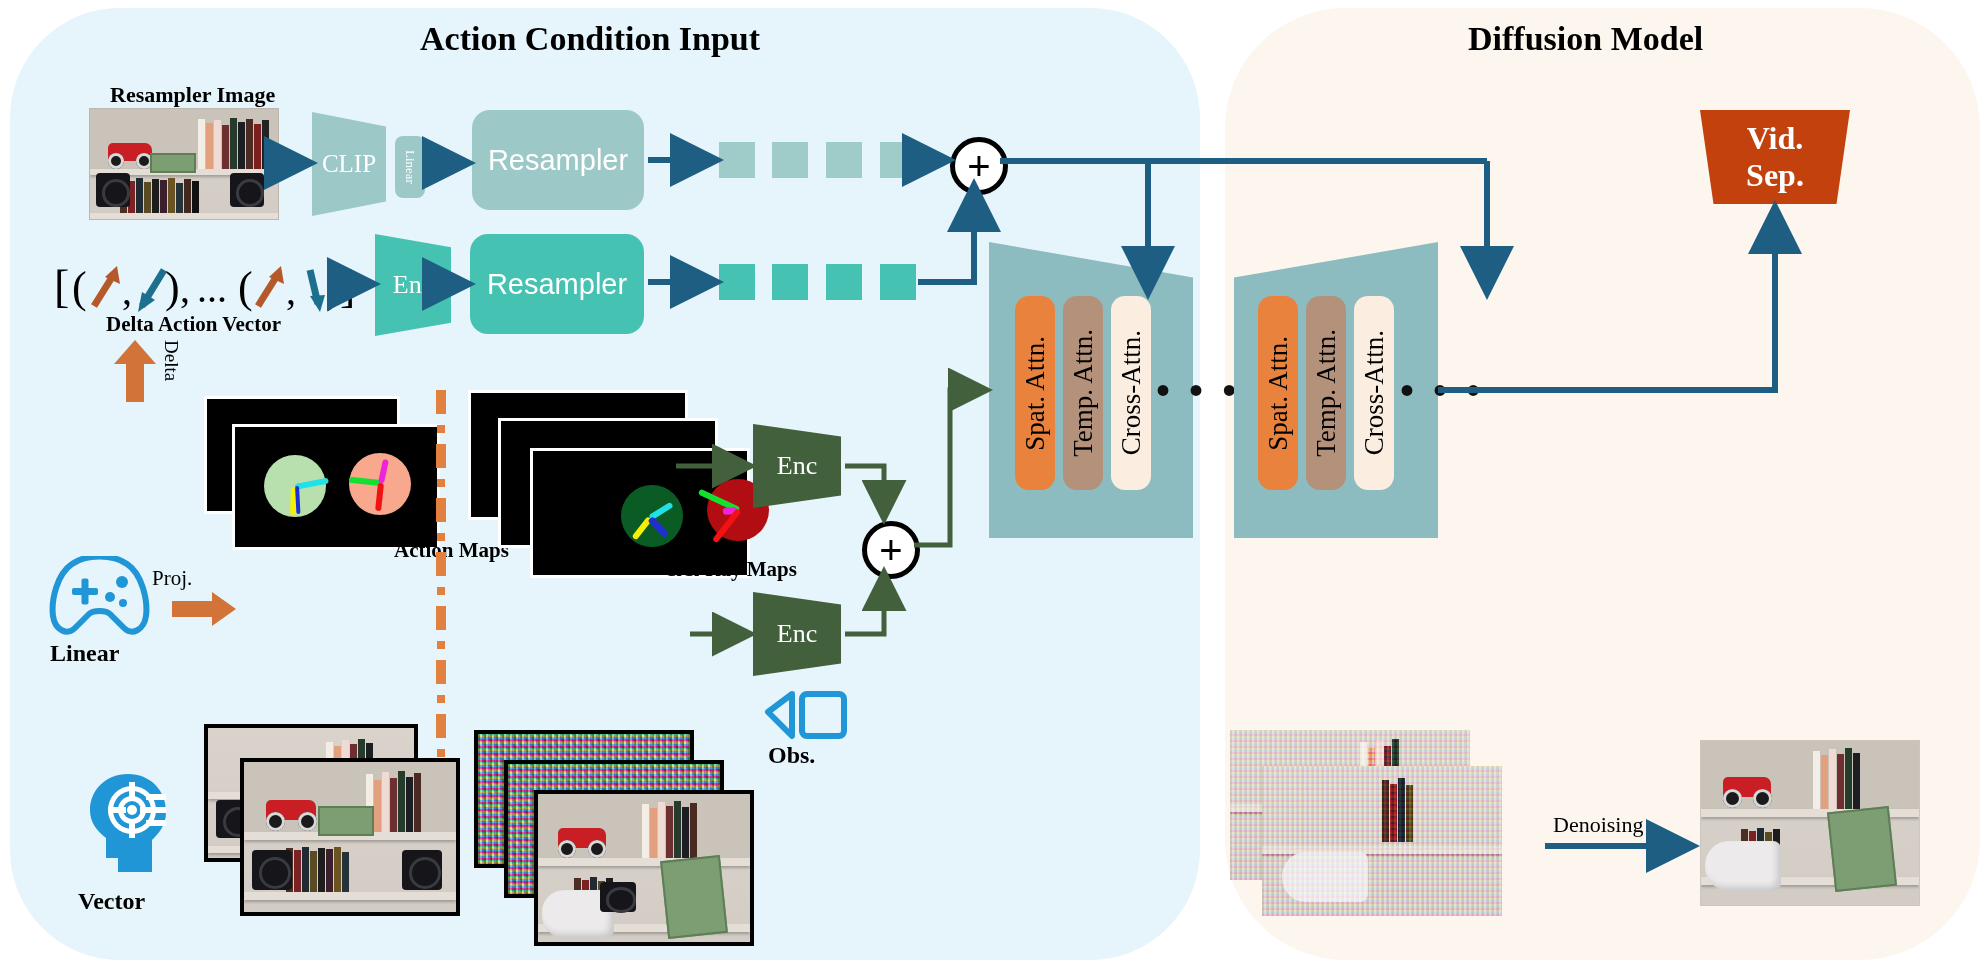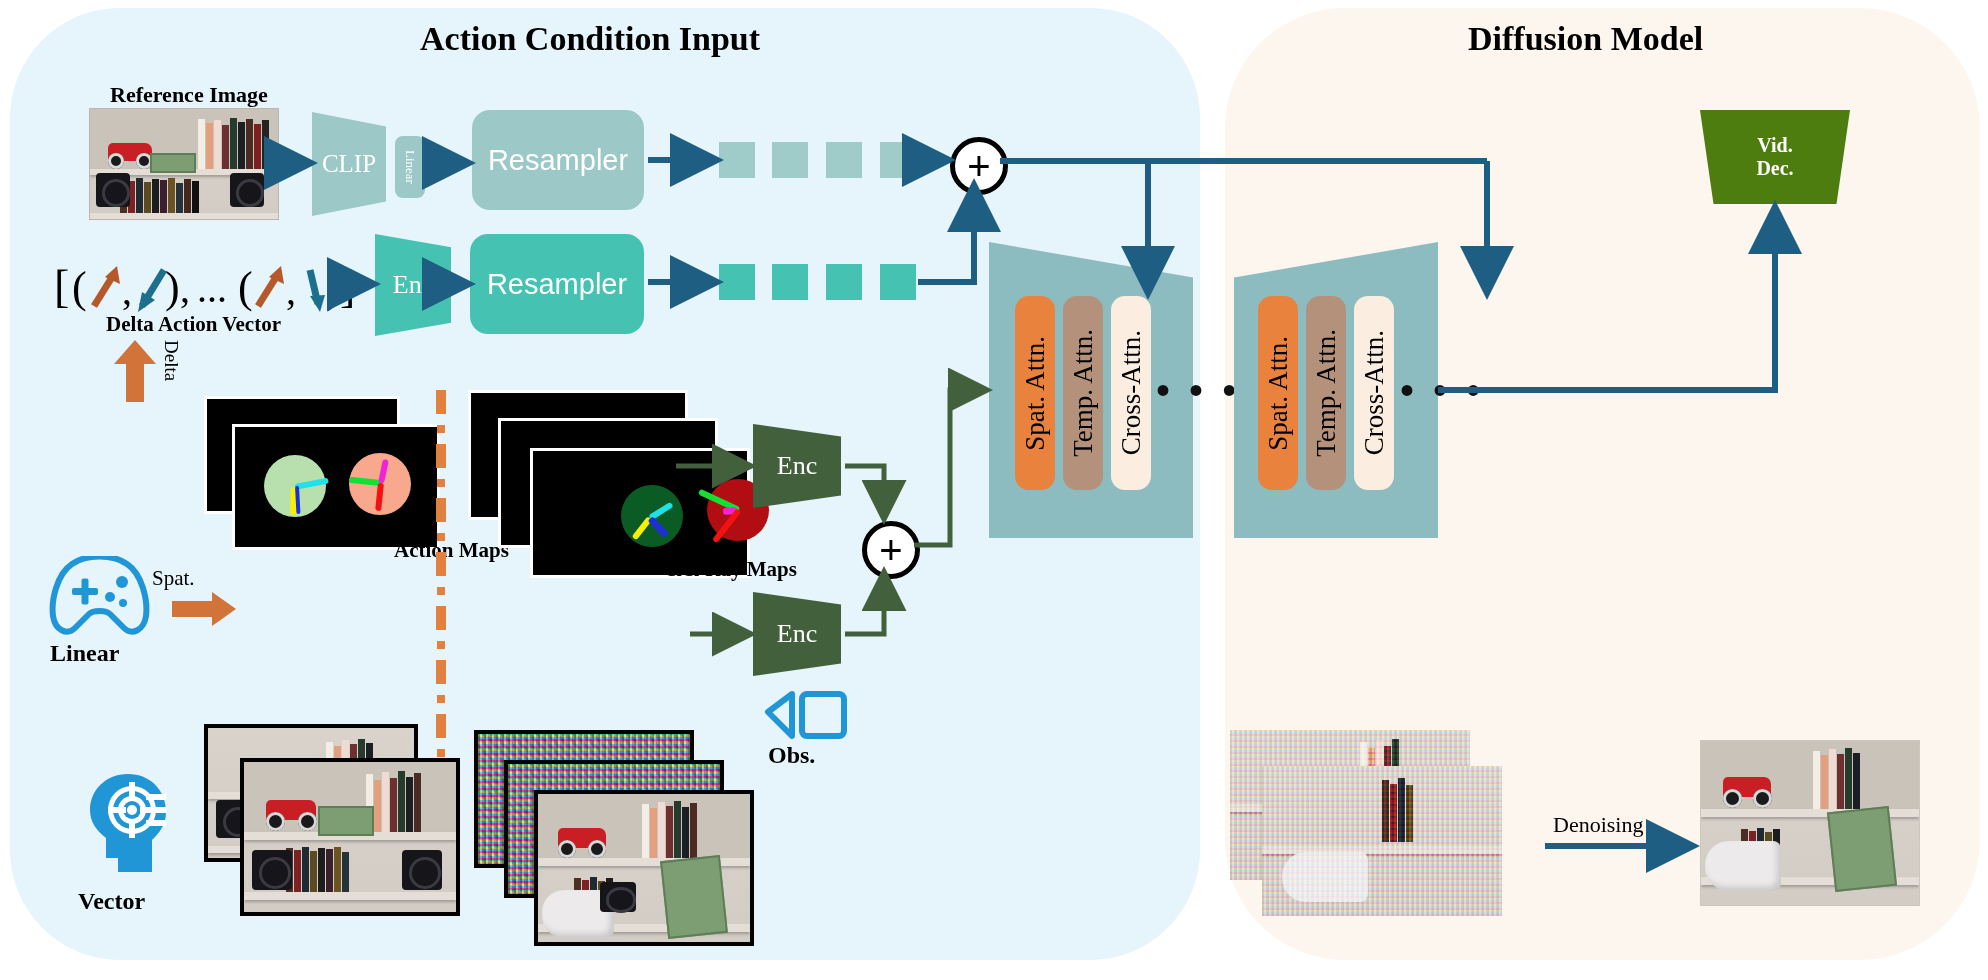--- a/index.html
+++ b/index.html
@@ -96,21 +96,21 @@
 <body>
 
 <div class="stage">
 
   <div class="panel-left"></div>
   <div class="panel-right"></div>
 
   <div class="panel-title" id="title-left">Action Condition Input</div>
   <div class="panel-title" id="title-right">Diffusion Model</div>
 
-  <div class="lbl" id="lbl-ref" style="left:110px;top:82px;font-size:22px;">Reference Image</div>
+  <div class="lbl" id="lbl-ref" style="left:110px;top:82px;font-size:22px;">Resampler Image</div>
 
   <div class="photo" style="left:89px;top:108px;width:188px;height:110px;border:1px solid #bdb6ad;">
     <div class="shelf-scene">
       <div class="shelf-back" style="top:0;height:62px;"></div>
       <div class="shelf-board" style="top:60px;height:6px;"></div>
       <div class="shelf-board" style="top:104px;height:6px;"></div>
       <div class="books" style="left:108px;top:8px;height:52px;">
         <i class="book" style="height:50px;background:#f2eee6;"></i>
         <i class="book" style="height:46px;background:#e3a07e;"></i>
         <i class="book" style="height:49px;background:#f0dad4;"></i>
@@ -212,21 +212,21 @@
                L68 58 C64 54 51 54 47 58 L33 72 C25 80 13 74 11 60 C9 44 15 18 30 8 Z" fill="none" stroke="#2196d6" stroke-width="6" stroke-linejoin="round"></path>
       <rect x="30" y="32" width="26" height="7" rx="2" fill="#2196d6"></rect>
       <rect x="39.5" y="22.5" width="7" height="26" rx="2" fill="#2196d6"></rect>
       <circle cx="80" cy="26" r="6" fill="#2196d6"></circle>
       <circle cx="68" cy="41" r="5" fill="#2196d6"></circle>
       <circle cx="81" cy="47" r="4" fill="#2196d6"></circle>
     </svg>
   </div>
   <div class="lbl" style="left:50px;top:640px;font-size:24px;">Linear</div>
 
-  <div class="lbl" style="left:152px;top:566px;font-size:21px;font-weight:normal;">Spat.</div>
+  <div class="lbl" style="left:152px;top:566px;font-size:21px;font-weight:normal;">Proj.</div>
   <div style="position:absolute;left:172px;top:592px;width:64px;height:34px;">
     <svg width="64" height="34" viewBox="0 0 64 34">
       <polygon points="0,9 40,9 40,0 64,17 40,34 40,25 0,25" fill="#d2733a"></polygon>
     </svg>
   </div>
 
   <div class="mapframe" style="left:204px;top:396px;width:190px;height:112px;"></div>
   <div class="mapframe" style="left:232px;top:424px;width:202px;height:120px;">
     <div class="circ" style="left:29px;top:28px;width:62px;height:62px;background:#b8e0ae;"></div>
     <div class="ray" style="left:60px;top:57px;width:34px;height:6px;background:#22e0e8;transform:rotate(-11deg);"></div>
@@ -421,26 +421,26 @@
   </div>
   <div class="attn" style="left:1306px;top:296px;width:40px;height:194px;background:#b4917a;">
     <span>Temp. Attn.</span>
   </div>
   <div class="attn" style="left:1354px;top:296px;width:40px;height:194px;background:#fbeee1;">
     <span>Cross-Attn.</span>
   </div>
   <div class="dots" style="left:1400px;top:370px;">• • •</div>
 
   <div style="position:absolute;left:1700px;top:110px;width:150px;height:94px;
-              background:#4d7c0f;clip-path:polygon(0 0,100% 0,91% 100%,9% 100%);
+              background:#c2410c;clip-path:polygon(0 0,100% 0,91% 100%,9% 100%);
               display:flex;flex-direction:column;align-items:center;
-              justify-content:center;color:#fff;font-weight:bold;font-size:20px;
+              justify-content:center;color:#fff;font-weight:bold;font-size:32px;
               line-height:1.15;font-family:'Liberation Serif',serif;">
     <span>Vid.</span>
-    <span>Dec.</span>
+    <span>Sep.</span>
   </div>
 
   <div class="noisysoft" style="left:1230px;top:730px;width:240px;height:150px;">
     <div class="shelf-scene">
       <div class="shelf-board" style="top:74px;height:8px;"></div>
       <div class="books" style="left:130px;top:8px;height:64px;">
         <i class="book" style="height:60px;background:#f2eee6;"></i>
         <i class="book" style="height:54px;background:#e3a07e;"></i>
         <i class="book" style="height:62px;background:#f0dad4;"></i>
         <i class="book" style="height:56px;background:#6d2f2f;"></i>

